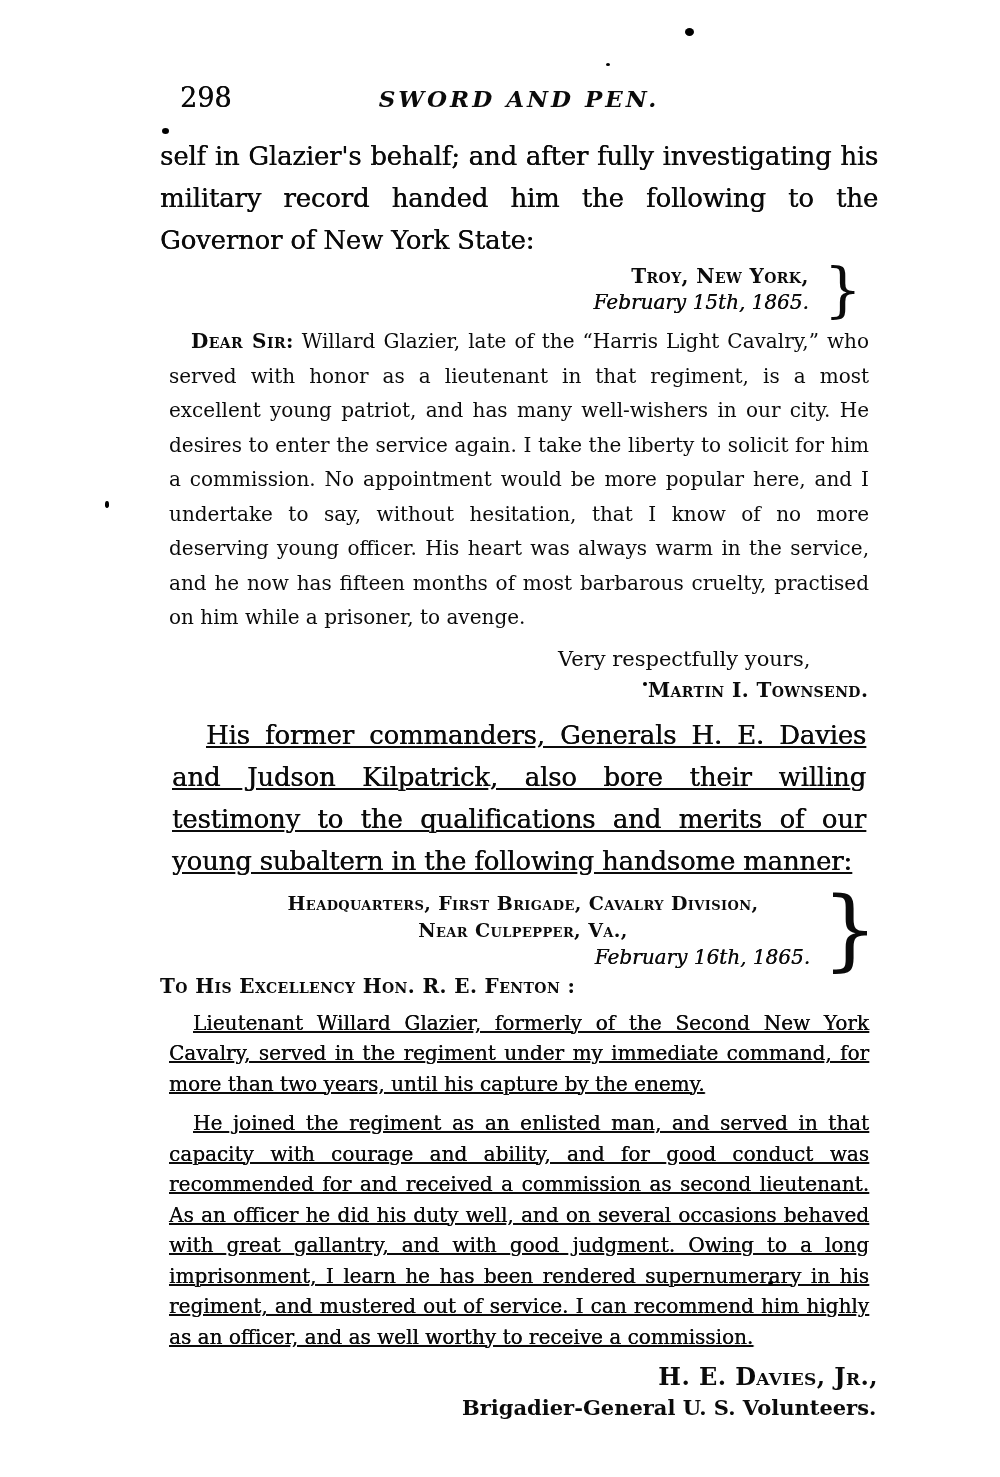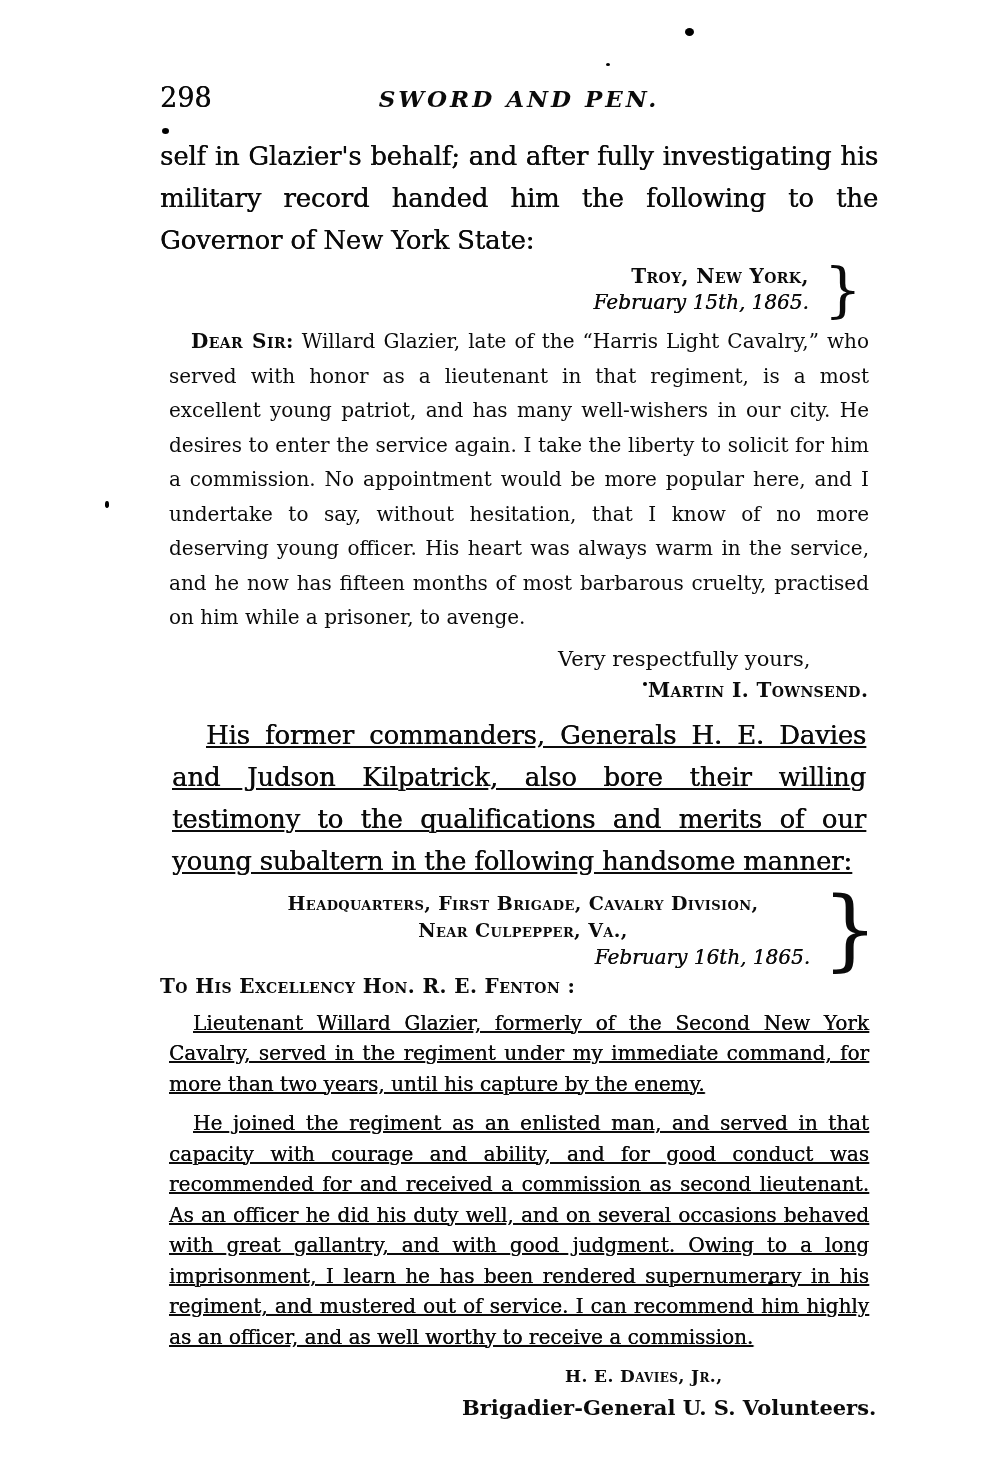--- a/index.html
+++ b/index.html
@@ -9,21 +9,21 @@
     background:#ffffff;
     color:#0b0b0b;
     font-family:"DejaVu Serif", serif;
     box-sizing:border-box;
     padding:82px 122px 0 160px;
     overflow:hidden;
   }
 
   
   .running-head { display:grid; grid-template-columns:1fr auto 1fr; align-items:baseline; margin-bottom:22px; }
-  .page-num { font-size:27px; justify-self:start; text-shadow:0.3px 0 0 currentColor; }
+  .page-num { font-size:27px; justify-self:start; text-shadow:0.3px 0 0 currentColor;margin-left:20px; }
   .running-title { font-style:italic; font-weight:bold; font-size:23px; letter-spacing:3px; justify-self:center;text-align:right; }
 
   
   .para { font-size:26px; line-height:42px; text-align:justify; margin:0; letter-spacing:-0.2px; text-shadow:0.35px 0 0 currentColor; }
   .intro { margin-bottom:2px; }
   .narrative { text-indent:34px; margin:8px 12px 8px;text-decoration:underline; }
 
   
   .sc { font-variant:small-caps; font-weight:bold; letter-spacing:0.4px; }
 
@@ -43,21 +43,21 @@
   .lb1 { line-height:34.5px; text-indent:22px; }
   .lb2 { line-height:30.5px; text-indent:24px; text-shadow:0.3px 0 0 currentColor;text-decoration:underline; }
 
   
   .sig { font-size:21px; }
   .sig1 { line-height:31px; margin:4px 0 8px; }
   .sig1 .l1 { padding-left:398px; }
   .sig1 .l2 { padding-left:488px; font-size:20px; }
   .sig2 { line-height:31px; margin-top:6px; }
   .sig2 .l1 { padding-left:350px; text-shadow:0.3px 0 0 currentColor; }
-  .sig2 .l2 { padding-left:405px; font-size:17px; }
+  .sig2 .l2 { padding-left:405px; font-size:24px;text-align:right; }
   .sig2 .l3 { padding-left:302px; font-weight:bold; }
 
   
   .dateline2 { display:flex; align-items:center; margin:4px 0 2px 66px; }
   .dl2-lines { width:600px; line-height:27px; font-size:19px; }
   .dl2-c { text-align:center; }
   .dl2-r { text-align:right; padding-right:10px; font-style:italic; font-size:20px; font-variant:normal; font-weight:normal; text-shadow:0.3px 0 0 currentColor; }
 
   
   .artifact { position:absolute; background:#000; border-radius:50%; }

